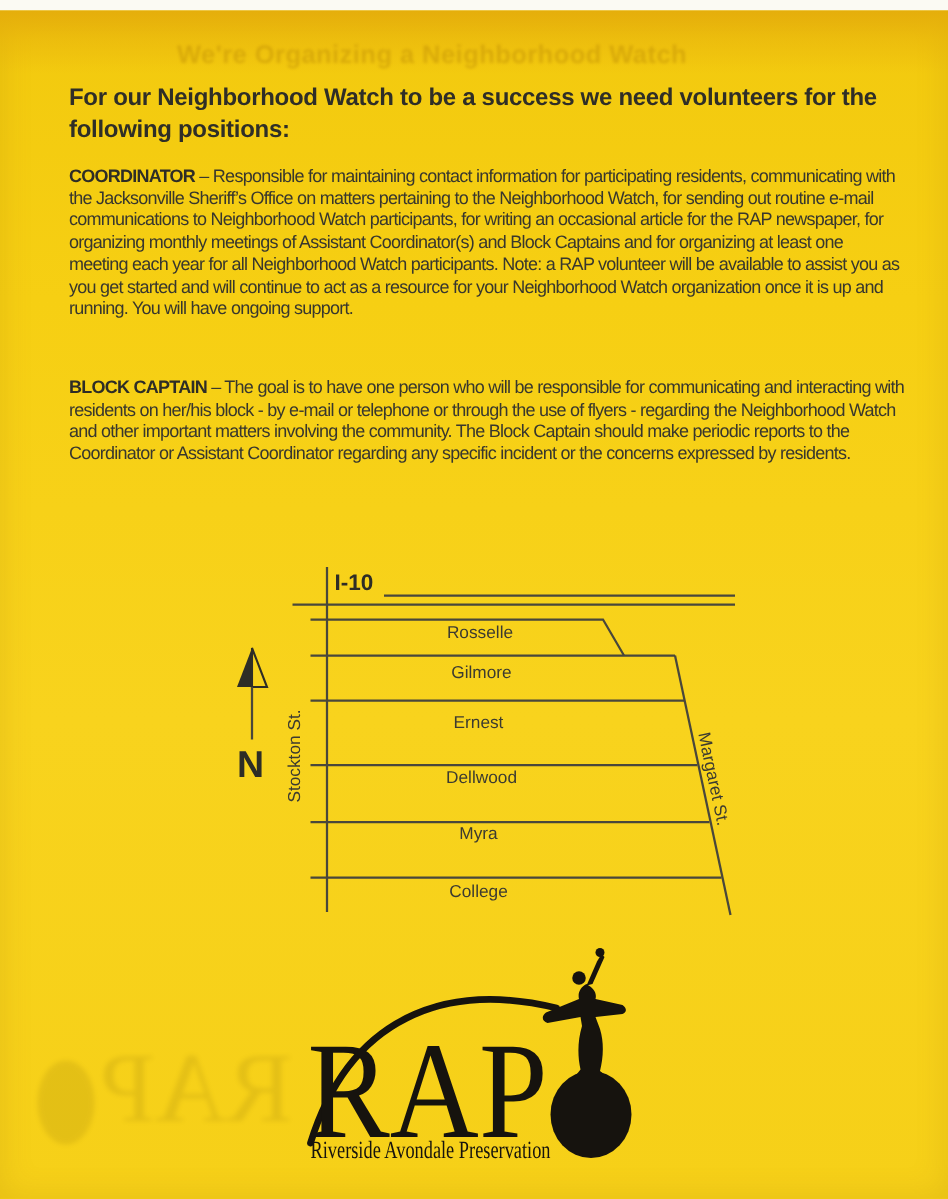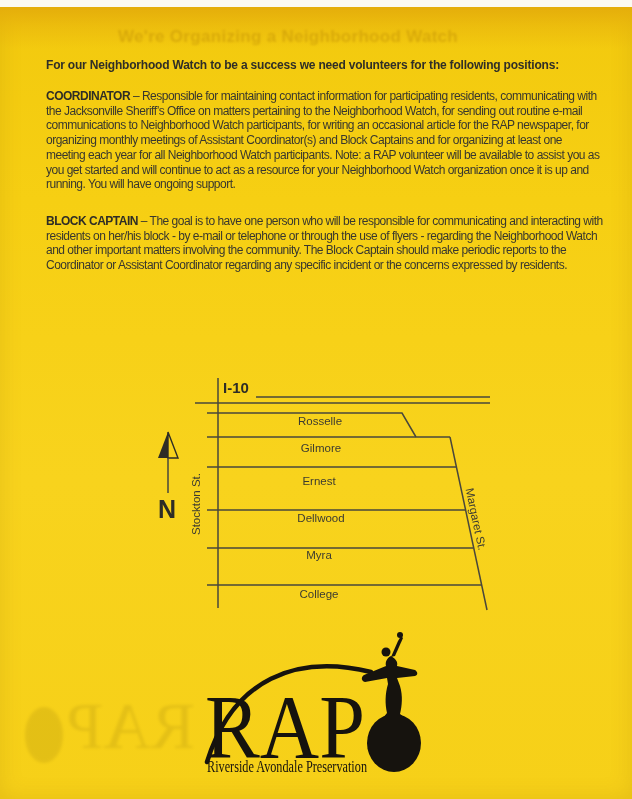--- a/index.html
+++ b/index.html
@@ -12,26 +12,26 @@
   .top-white{position:absolute;left:0;top:0;width:632px;height:7px;background:#fbfaf3;}
   .top-band{position:absolute;left:0;top:7px;width:632px;height:42px;
     background:linear-gradient(180deg,#e5ae0b 0%,rgba(231,178,12,.55) 45%,rgba(231,178,12,0) 100%);}
   .ghost-heading{
     position:absolute;left:118px;top:27px;width:440px;
     font-size:17px;font-weight:bold;color:#c19005;opacity:.48;
     filter:blur(1.1px);letter-spacing:.3px;white-space:nowrap;
   }
   .content{position:absolute;left:46px;top:55px;width:557px;}
   .heading{
-    margin:0 0 13px 0;font-size:12px;font-weight:bold;line-height:21px;
+    margin:0 0 13px 0;font-size:16px;font-weight:bold;line-height:21px;
     letter-spacing:-.2px;color:#2f2e27;width:552px;
   }
   .pos{margin:0;font-size:12px;line-height:14.7px;letter-spacing:-.5px;color:#38372e;}
   .pos strong{font-weight:bold;color:#2e2d26;}
-  .pos.p1{margin-bottom:22px;}
+  .pos.p1{margin-bottom:38px;}
   .pos.p2{margin-bottom:15px;}
   .map-svg{position:absolute;left:150px;top:372px;}
   .map-svg line,.map-svg polyline{stroke:#49473b;stroke-width:1.5;fill:none;}
   .map-svg .lbl{font-family:"Liberation Sans",sans-serif;font-size:11.5px;fill:#3c3b31;}
   .map-svg .hwy{font-family:"Liberation Sans",sans-serif;font-size:15px;font-weight:bold;fill:#2e2d26;}
   .map-svg .north{font-family:"Liberation Sans",sans-serif;font-size:25px;font-weight:bold;fill:#2e2d26;}
   .logo-svg{position:absolute;left:185px;top:626px;}
   .logo-svg .rap{font-family:"Liberation Serif",serif;fill:#16130e;}
   .ghost-logo{
     position:absolute;left:25px;top:672px;width:170px;height:108px;

